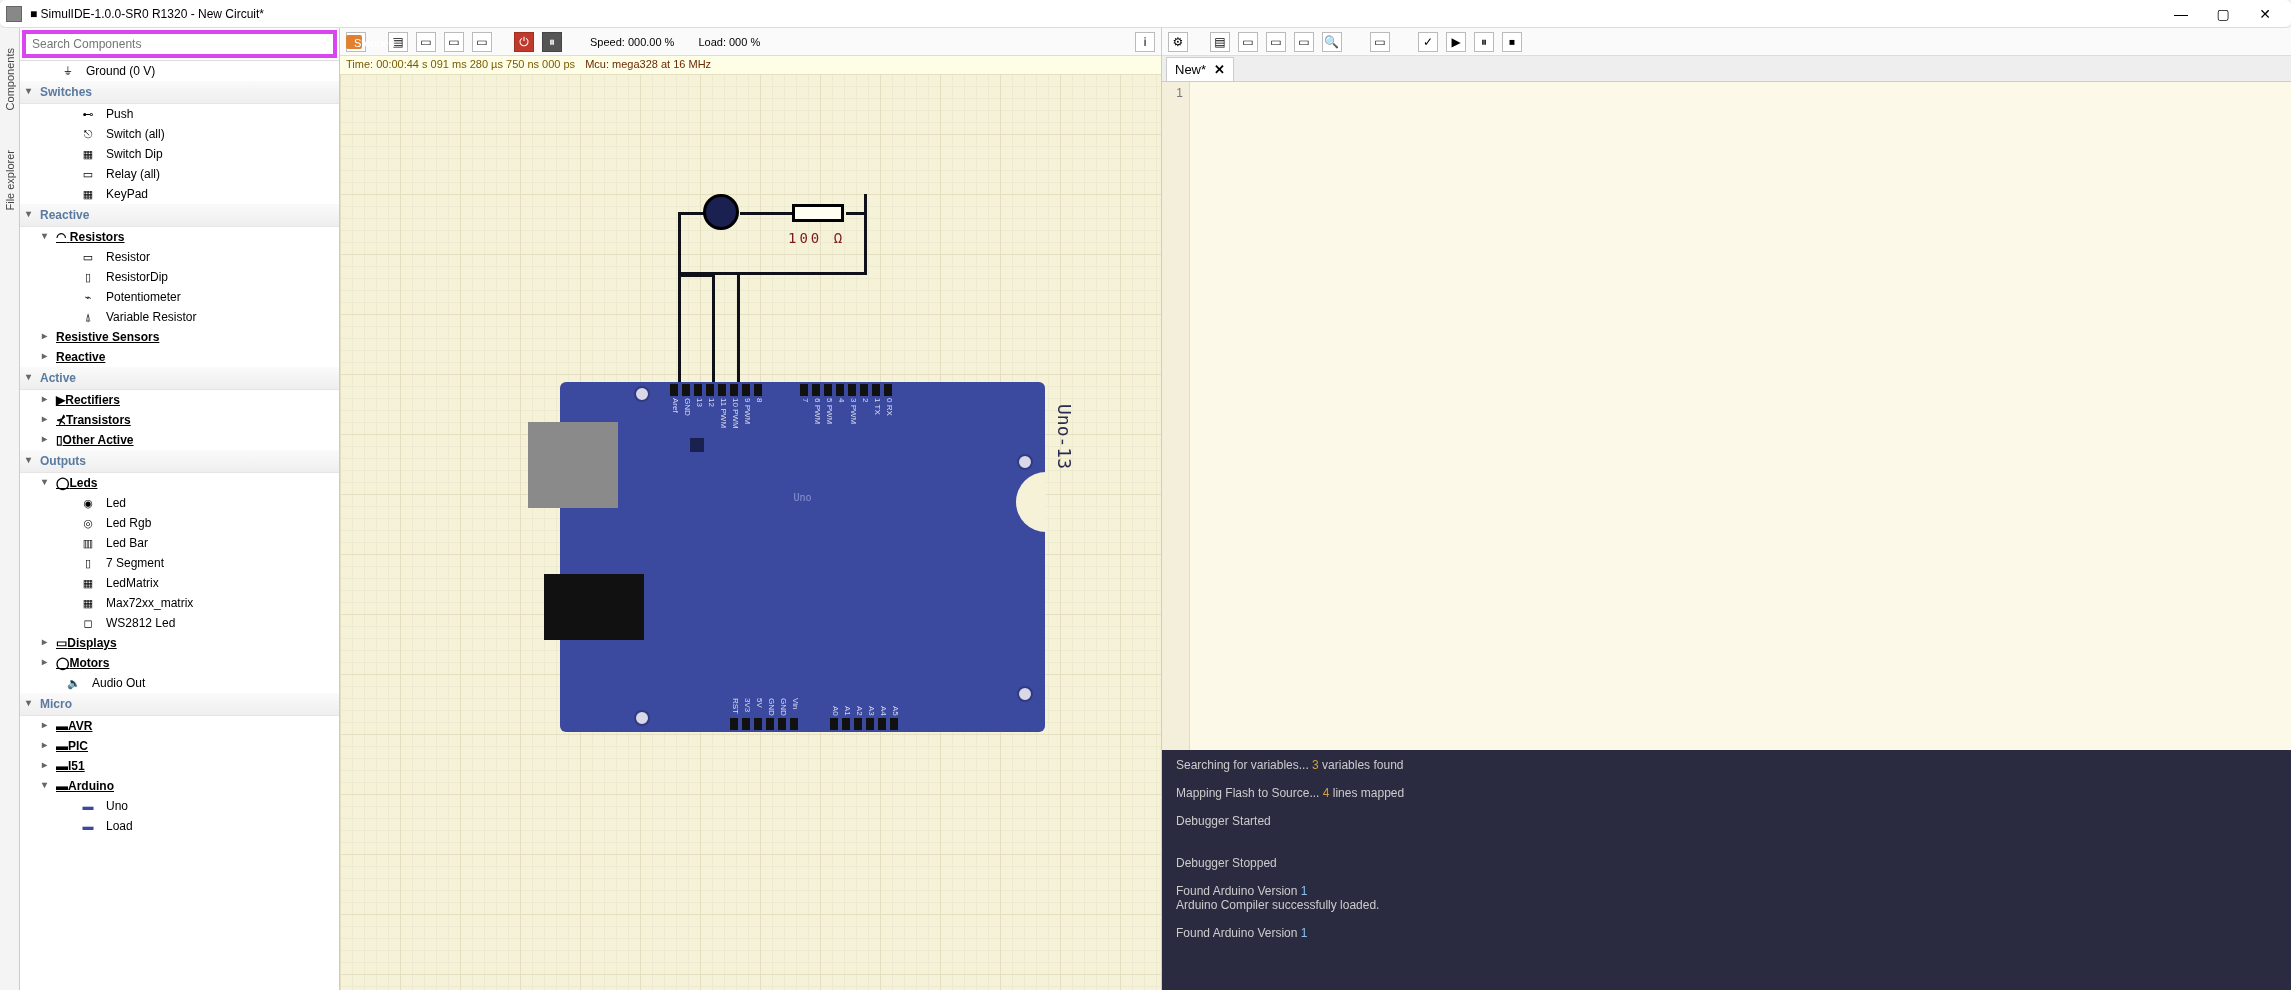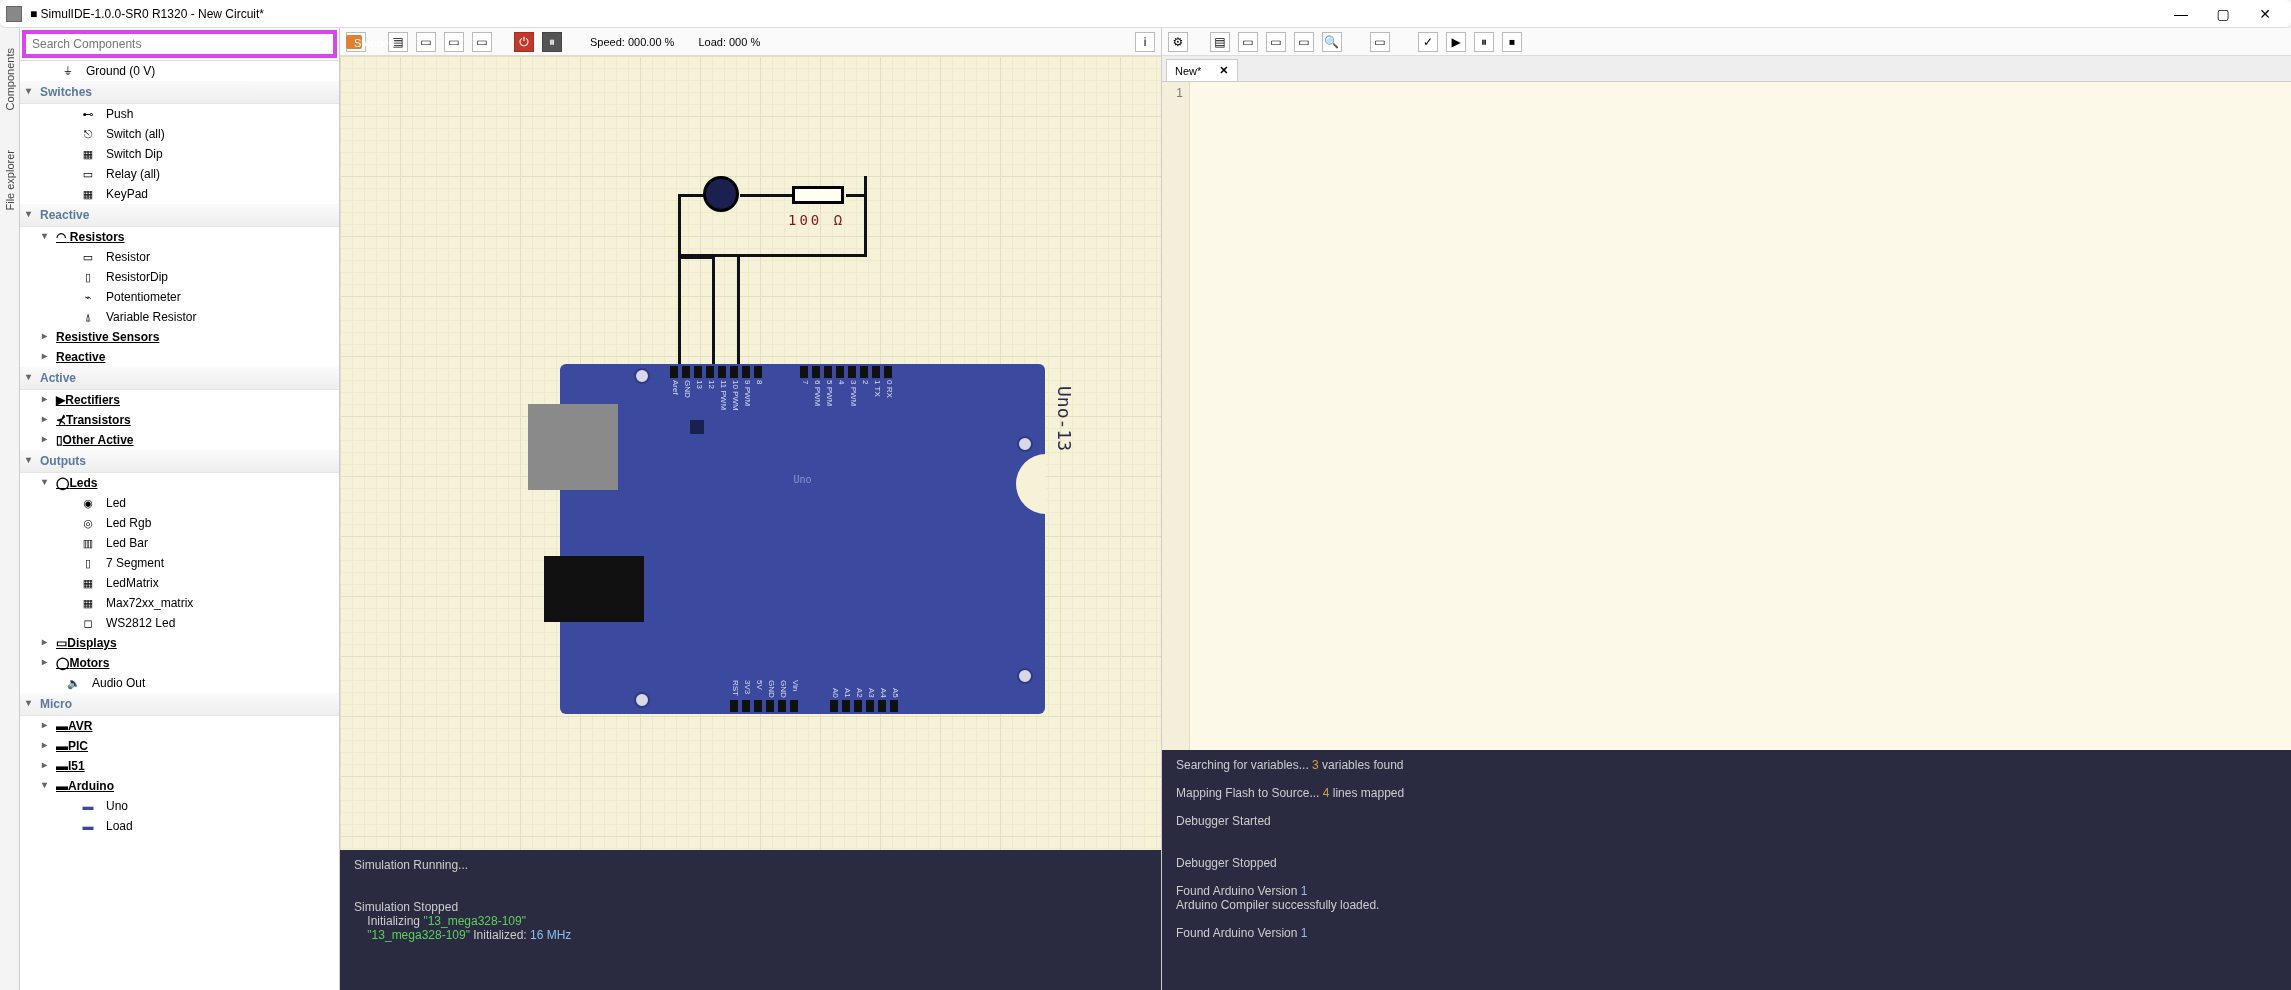--- a/index.html
+++ b/index.html
@@ -56,21 +56,21 @@
   overflow: hidden;
 }
 .console1 { height: 140px; background: #2a2a40; color: #ccc; font-family: monospace; font-size: 12px; padding: 8px 14px; overflow: auto; white-space: pre; }
 .console1 .ok { color: #5dd05d; }
 .console1 .num { color: #8ac0f0; }
 
 .right { width: 1130px; display: flex; flex-direction: column; border-left: 1px solid #ccc; }
 .toolbar2 { height: 28px; background: #fafafa; border-bottom: 1px solid #ddd; display: flex; align-items: center; gap: 8px; padding: 0 6px; }
 .toolbar2 .tbtn { width: 20px; height: 20px; border: 1px solid #bbb; background: #fff; display: inline-flex; align-items: center; justify-content: center; cursor: pointer; font-size: 12px; }
 .tabs { height: 26px; background: #eee; display: flex; align-items: flex-end; padding-left: 4px; border-bottom: 1px solid #ccc; }
-.tabs .tab { background: #fff; border: 1px solid #ccc; border-bottom: none; padding: 4px 8px; font-size: 11px; display: flex; align-items: flex-end; gap: 18px; }
+.tabs .tab { background: #fff; border: 1px solid #ccc; border-bottom: none; padding: 4px 8px; font-size: 13px; display: flex; align-items: flex-end; gap: 8px; }
 .tabs .tab .x { font-weight: bold; cursor: pointer; }
 .editor { flex: 1; background: #fcf9e8; display: flex; font-family: monospace; font-size: 12px; }
 .editor .gutter { width: 28px; background: #f3efda; text-align: right; padding: 4px 6px; color: #777; border-right: 1px solid #e0dcc0; }
 .editor .code { flex: 1; padding: 4px 6px; }
 .console2 { height: 240px; background: #2a2a40; color: #ccc; font-family: monospace; font-size: 12px; padding: 8px 14px; overflow: auto; white-space: pre; }
 .console2 .hl { color: #d0a040; }
 .console2 .num { color: #8ac0f0; }
 
 
 .board { position: absolute; left: 220px; top: 308px; width: 485px; height: 350px; background: #3b4a9e; border-radius: 6px; }
@@ -236,20 +236,24 @@
       <span class="stat">Speed: 000.00 %</span>
       <span style="width:8px"></span>
       <span class="stat">Load: 000 %</span>
       <span style="width:8px"></span>
       <span class="chip">Stopped</span>
       <span class="spacer"></span>
       <span class="tbtn">ℹ</span>
     </div>
 
     <div class="canvas-area">
+      <div class="infobar">
+        <span class="t1">Time: 00:00:44 s  091 ms  280 µs  750 ns  000 ps</span>
+        <span class="t2">Mcu: mega328 at 16 MHz</span>
+      </div>
       <div class="canvas">
 
         <div class="wire" style="left:338px; top:138px; width:3px; height:175px;"></div>
         <div class="wire" style="left:338px; top:138px; width:30px; height:3px;"></div>
         <div class="wire" style="left:400px; top:138px; width:52px; height:3px;"></div>
         <div class="wire" style="left:506px; top:138px; width:20px; height:3px;"></div>
         <div class="wire" style="left:524px; top:120px; width:3px; height:80px;"></div>
         <div class="wire" style="left:338px; top:198px; width:189px; height:3px;"></div>
         <div class="wire" style="left:524px; top:120px; width:3px; height:3px;"></div>
         <div class="wire" style="left:397px; top:200px; width:3px; height:113px;"></div>
@@ -339,26 +343,20 @@
               <span>A0</span>
               <span>A1</span>
               <span>A2</span>
               <span>A3</span>
               <span>A4</span>
               <span>A5</span>
             </div>
         </div>
         <div class="labelBoard" style="position:absolute; left:714px; top:330px; writing-mode:vertical-rl; color:#2a2a50; font-family:monospace; font-size:18px;">Uno-13</div>
       </div>
-      <div class="console1"><span>Simulation Running...</span>
-
-
-<span>Simulation Stopped</span>
-<span>    Initializing </span><span class="ok">"13_mega328-109"</span>
-<span>    </span><span class="ok">"13_mega328-109"</span><span> Initialized:</span><span class="num"> 16 MHz</span></div>
     </div>
   </div>
 
   <div class="right">
     <div class="toolbar2">
       <span class="tbtn">⚙</span>
       <span style="width:6px"></span>
       <span class="tbtn">▤</span>
       <span class="tbtn">▭</span>
       <span class="tbtn">▭</span>

